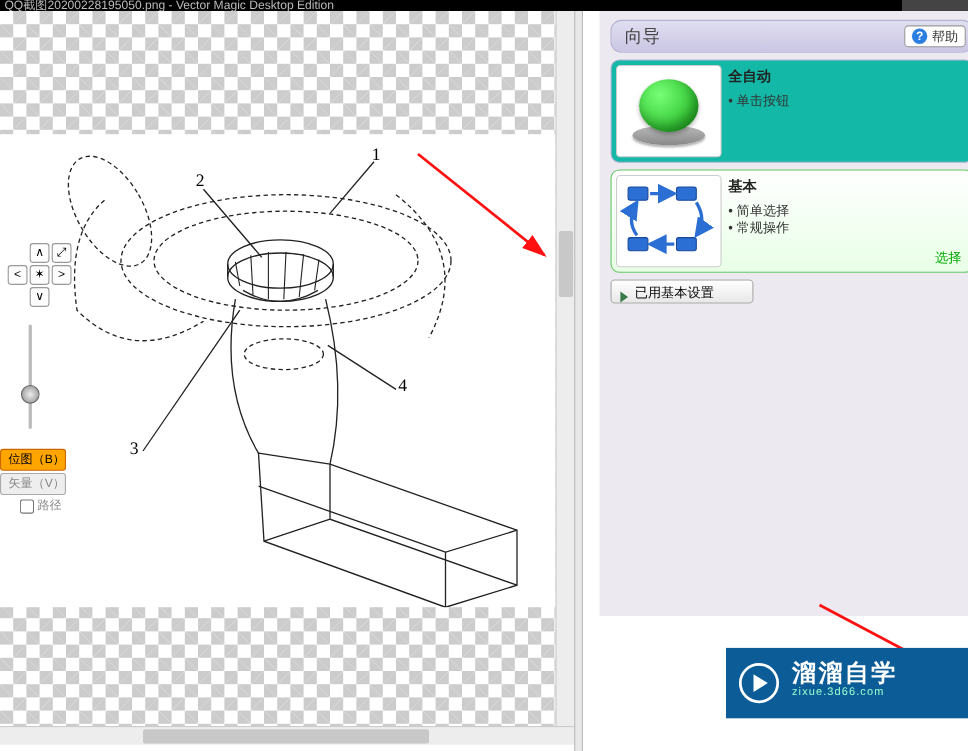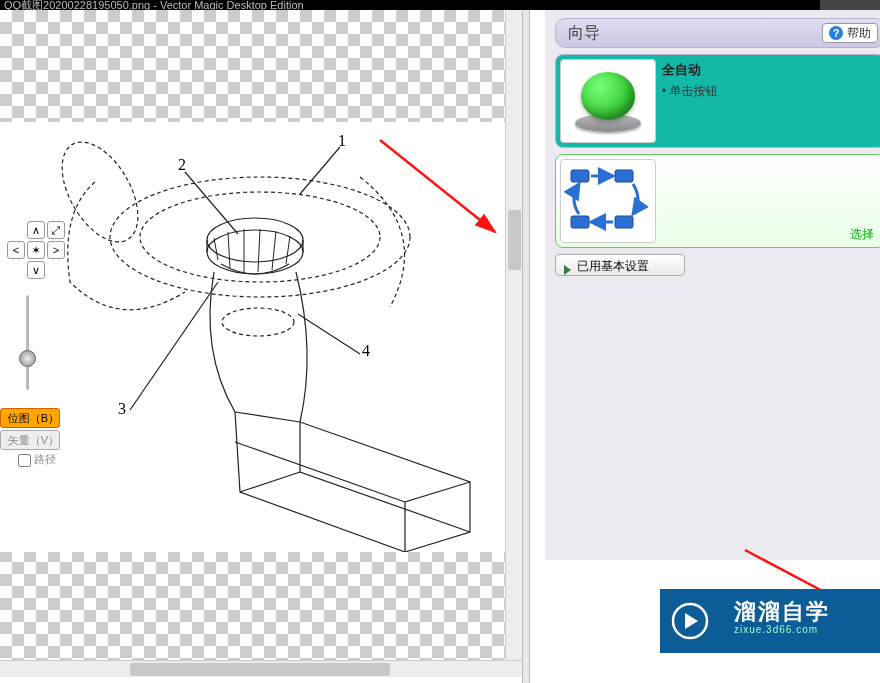--- a/index.html
+++ b/index.html
@@ -49,21 +49,21 @@
   .option-title { font-weight:bold; font-size:13px; color:#222; margin-bottom:4px;}
   .option-body ul { list-style:none; padding-left:0;}
   .option-body li::before { content:"• "; }
   .option-body li { font-size:12px; color:#333; line-height:16px;}
   .selected-label { position:absolute; right:10px; bottom:4px; font-size:12px; color:#0a0; font-weight:normal;}
   .settings-btn { background:linear-gradient(#fff,#e8e8e8); border:1px solid #aaa; border-radius:4px; height:22px; width:130px; display:flex; align-items:flex-end; gap:6px; padding:0 8px; font-size:12px; margin-bottom:6px; cursor:pointer;}
   .tri { width:0; height:0; border-top:5px solid transparent; border-bottom:5px solid transparent; border-left:7px solid #3a7a4a;}
   .bottom-bar { position:absolute; left:0; bottom:0; width:350px; height:44px; background:#eceaf0; border-top:1px solid #d0cee0; display:flex; align-items:center; padding:0 8px;}
   .start-btn { background:linear-gradient(#fff,#e6e6e6); border:1px solid #aaa; border-radius:5px; height:30px; padding:0 14px 0 8px; display:flex; align-items:center; gap:8px; font-size:12px; cursor:pointer;}
   .start-icon svg { display:block;}
-  .watermark { position:absolute; right:0; bottom:30px; width:220px; height:64px; background:#0b5c97; color:#fff; display:flex; align-items:center; gap:24px; padding:0 10px; z-index:50;}
+  .watermark { position:absolute; right:0; bottom:30px; width:220px; height:64px; background:#0b5c97; color:#fff; display:flex; align-items:center; gap:10px; padding:0 10px; z-index:50;}
   .wm-text { display:flex; flex-direction:column; line-height:18px;}
   .wm-big { font-size:22px; font-weight:bold; letter-spacing:2px;}
   .wm-small { font-size:10px; letter-spacing:1px; color:#9fc;}
   .arrow { position:absolute; z-index:30; }
   .green-btn-img { width:70px; height:70px; position:relative;}
   .green-btn-base{ position:absolute; left:2px; top:48px; width:66px; height:18px; border-radius:50%; background:linear-gradient(#bbb,#888); box-shadow:0 2px 2px rgba(0,0,0,.3);}
   .green-btn-top { position:absolute; left:8px; top:6px; width:54px; height:48px; border-radius:50%; background:radial-gradient(circle at 35% 30%, #7f7, #1a1); box-shadow:inset -4px -6px 10px rgba(0,0,0,.3), 0 2px 4px rgba(0,0,0,.3);}
   .mixer-bg { width:96px; height:84px; background:linear-gradient(120deg,#224,#578,#446); position:relative;}
   .mixer-bg::before,.mixer-bg::after{content:"";position:absolute;top:0;bottom:0;width:8px;background:repeating-linear-gradient(#ccc 0 4px,#666 4px 8px);} 
   .mixer-bg::before{left:15px;} .mixer-bg::after{left:45px;}
@@ -213,20 +213,27 @@
             <path d="M50 60 Q38 60 28 60" marker-end="url(#a2)"></path>
             <path d="M16 52 Q6 38 16 22" marker-end="url(#a2)"></path>
           </g>
           <defs>
               <marker id="a2" markerWidth="6" markerHeight="6" refX="5" refY="3" orient="auto">
                 <path d="M0,0 L0,6 L6,3 z" fill="#2b6fd4"></path>
               </marker>
             </defs>
         </svg>
       </div>
+      <div class="option-body">
+        <div class="option-title">基本</div>
+        <ul>
+          <li>简单选择</li>
+          <li>常规操作</li>
+        </ul>
+      </div>
       <div class="selected-label">选择</div>
     </div>
 
 
     <div class="settings-btn">
       <div class="tri"></div>
       <span>已用基本设置</span>
     </div>
   </div>
 

